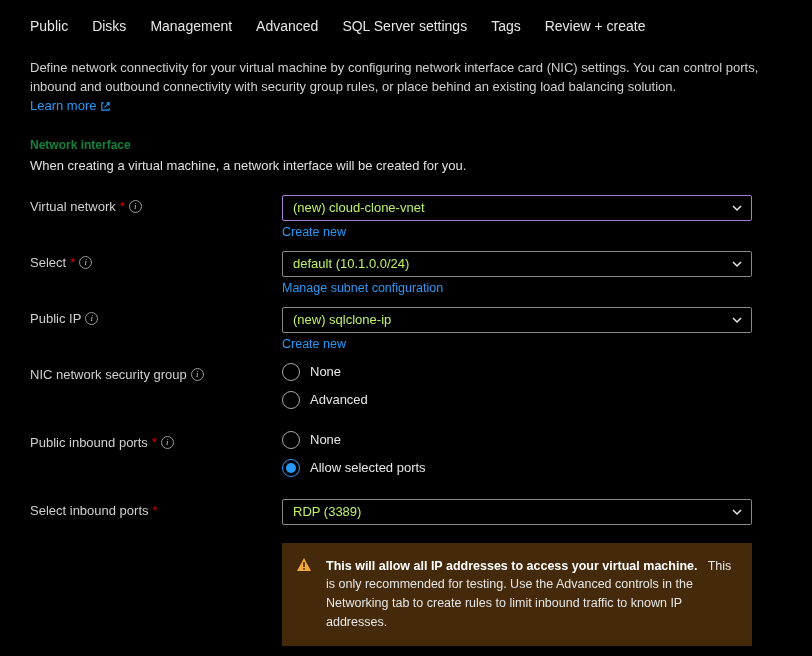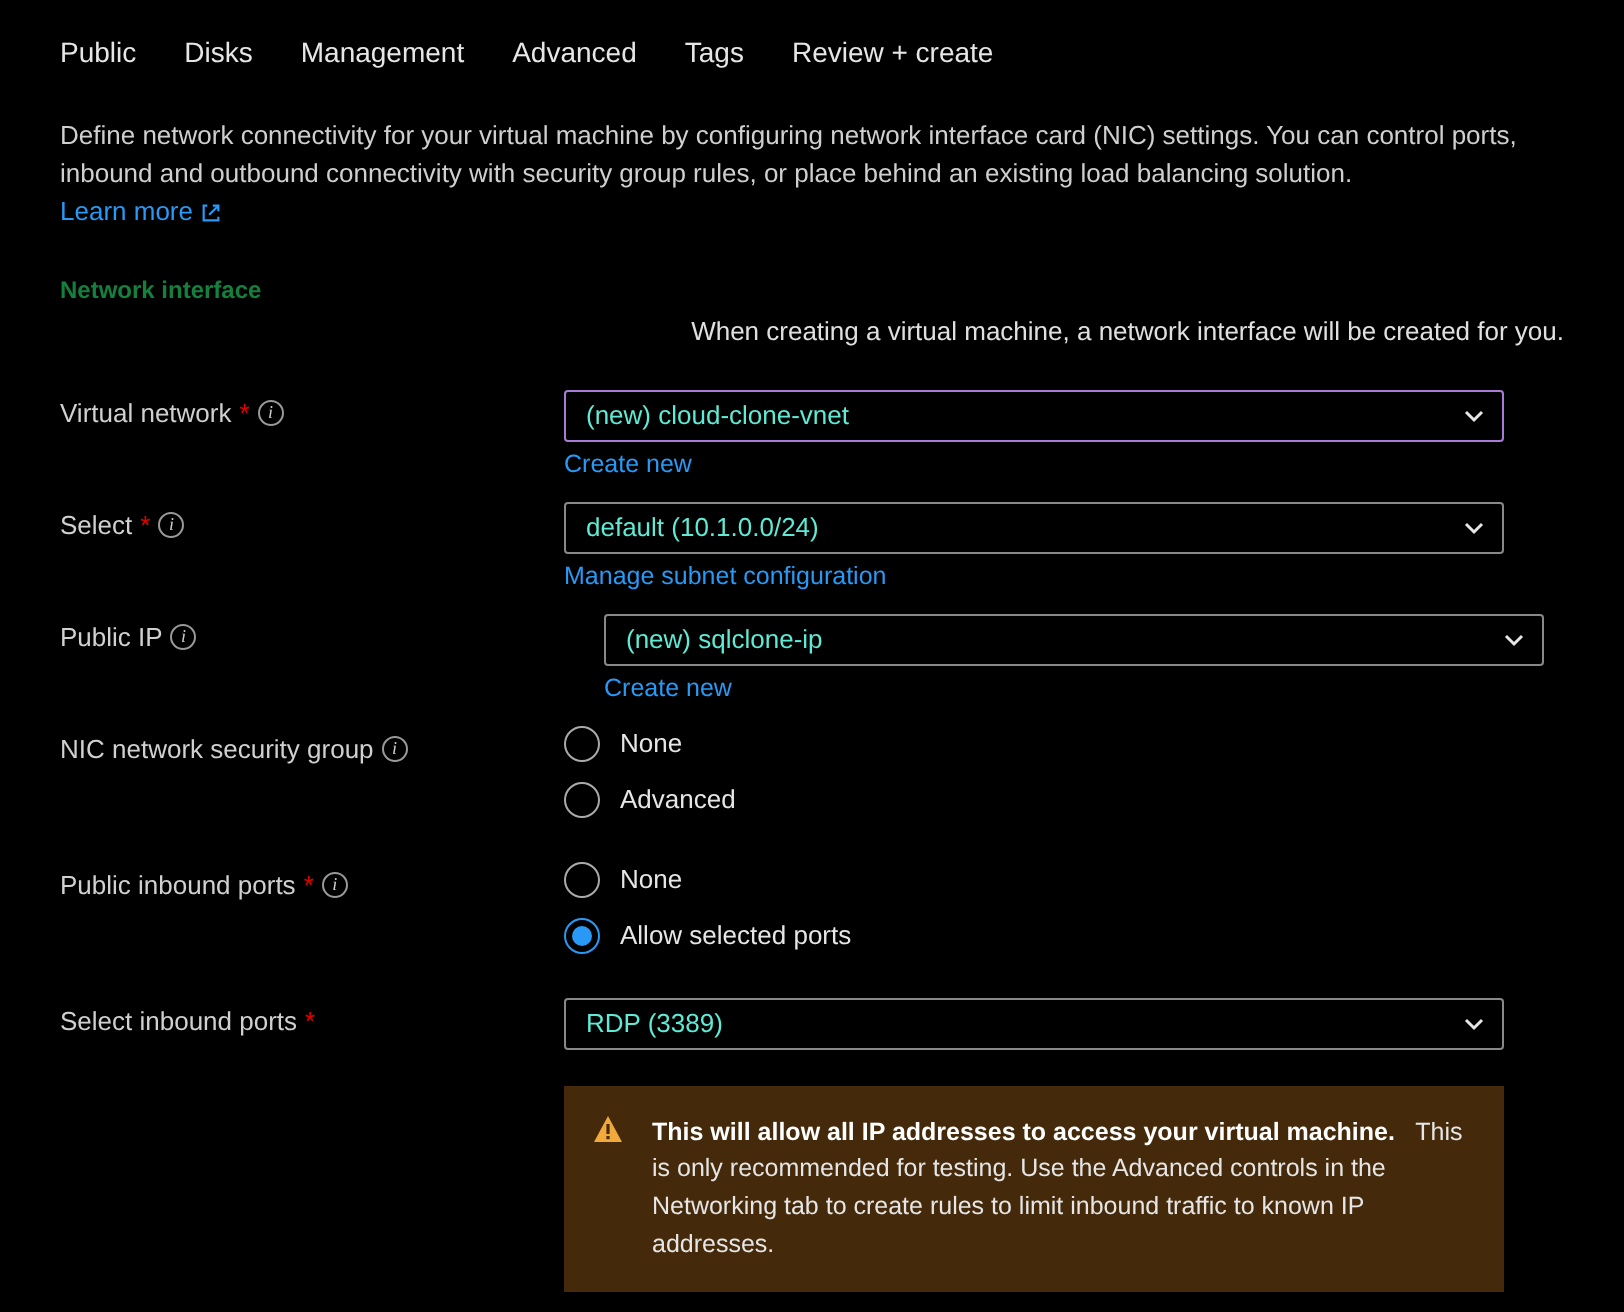--- a/index.html
+++ b/index.html
@@ -45,21 +45,20 @@
   }
   .section-title {
     font-weight: 600;
     font-size: 12px;
     color: #15803d;
     margin-top: 22px;
   }
   .section-sub {
     margin-top: 6px;
     color: #e0e0e0;
-    text-align: right;
   }
   .form {
     margin-top: 22px;
   }
   .row {
     display: flex;
     align-items: flex-start;
     margin-bottom: 12px;
   }
   .row-label {
@@ -84,21 +83,21 @@
     font-style: italic;
     font-family: Georgia, serif;
     cursor: pointer;
   }
   .row-control { flex: 1; max-width: 470px; }
   .select {
     width: 100%;
     background: #000;
     border: 1px solid #888;
     border-radius: 2px;
-    color: #5eead4;
+    color: #bef264;
     padding: 4px 28px 4px 10px;
     height: 26px;
     position: relative;
     cursor: pointer;
     display: flex;
     align-items: flex-start;
   }
   .select.highlight {
     border-color: #a77bd6;
   }
@@ -158,20 +157,21 @@
   svg.chev path { stroke:#e6e6e6; stroke-width:1.5; fill:none; }
 </style>
 </head>
 <body>
 
 <div class="tabs">
   <div class="tab">Public</div>
   <div class="tab">Disks</div>
   <div class="tab">Management</div>
   <div class="tab">Advanced</div>
+  <div class="tab">SQL Server settings</div>
   <div class="tab">Tags</div>
   <div class="tab">Review + create</div>
 </div>
 
 <div class="content">
   <div class="desc">
     <span>Define network connectivity for your virtual machine by configuring network interface card (NIC) settings. You can control ports, inbound and outbound connectivity with security group rules, or place behind an existing load balancing solution.</span>
     <br>
     <span class="link">
       <span>Learn more</span>
@@ -213,21 +213,21 @@
         <div class="select">
           <span>default (10.1.0.0/24)</span>
           <svg class="chev" width="12" height="12" viewBox="0 0 12 12">
               <path d="M2 4l4 4 4-4"></path>
             </svg>
         </div>
         <span class="sublink">Manage subnet configuration</span>
       </div>
     </div>
 
-    <div class="row" style="margin-top:8px;gap:20px;">
+    <div class="row" style="margin-top:8px;">
       <div class="row-label">
         <span>Public IP</span>
         <span class="info-icon">i</span>
       </div>
       <div class="row-control">
         <div class="select">
           <span>(new) sqlclone-ip</span>
           <svg class="chev" width="12" height="12" viewBox="0 0 12 12">
               <path d="M2 4l4 4 4-4"></path>
             </svg>

